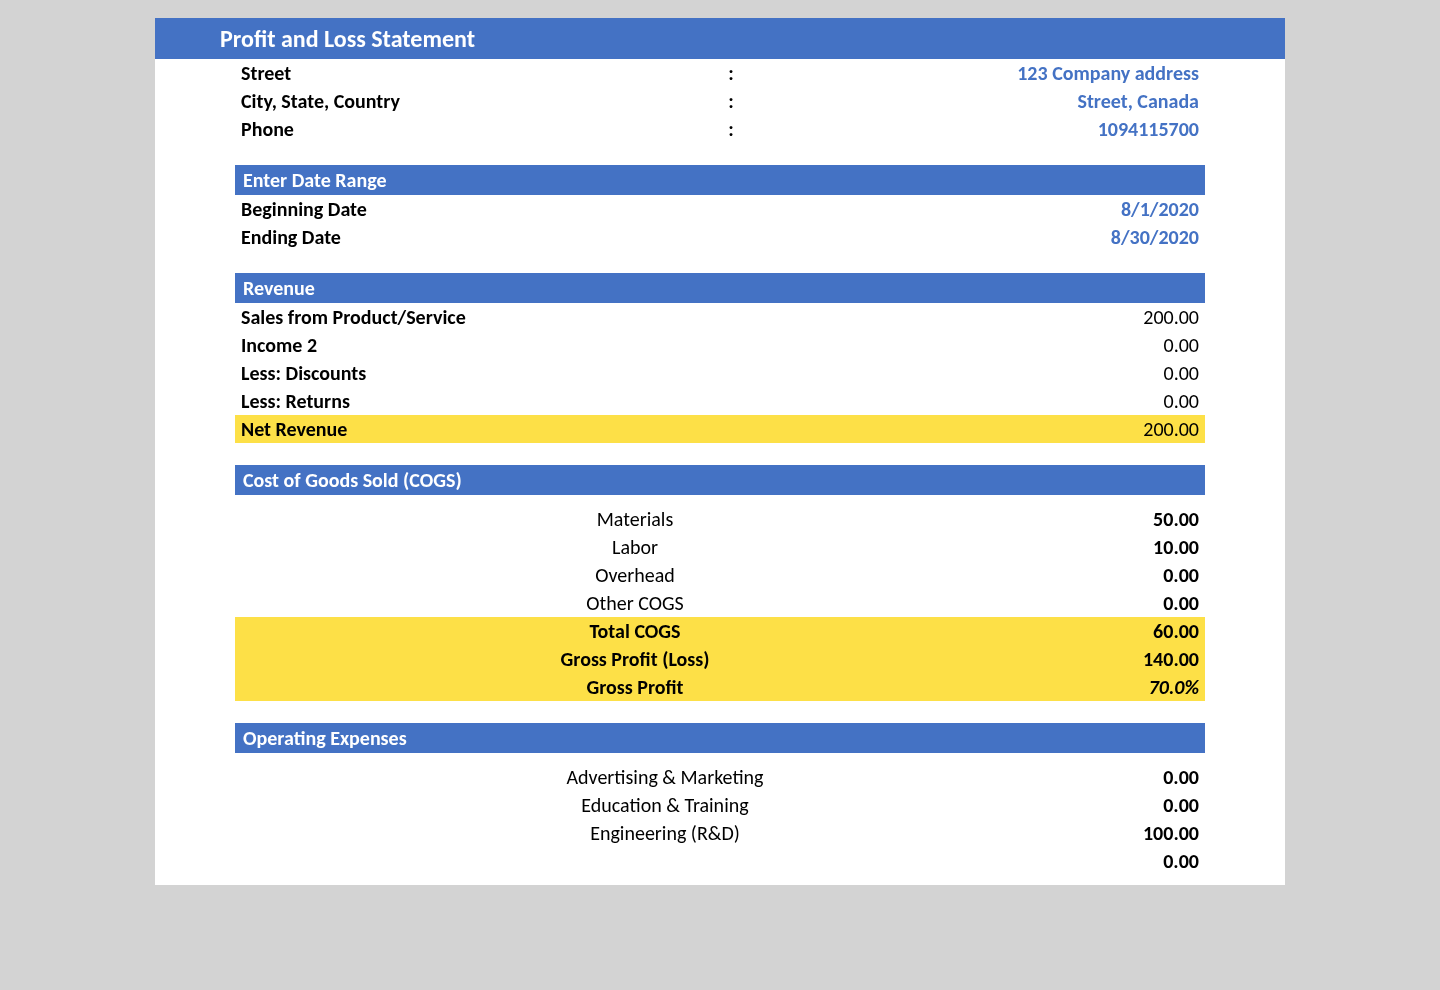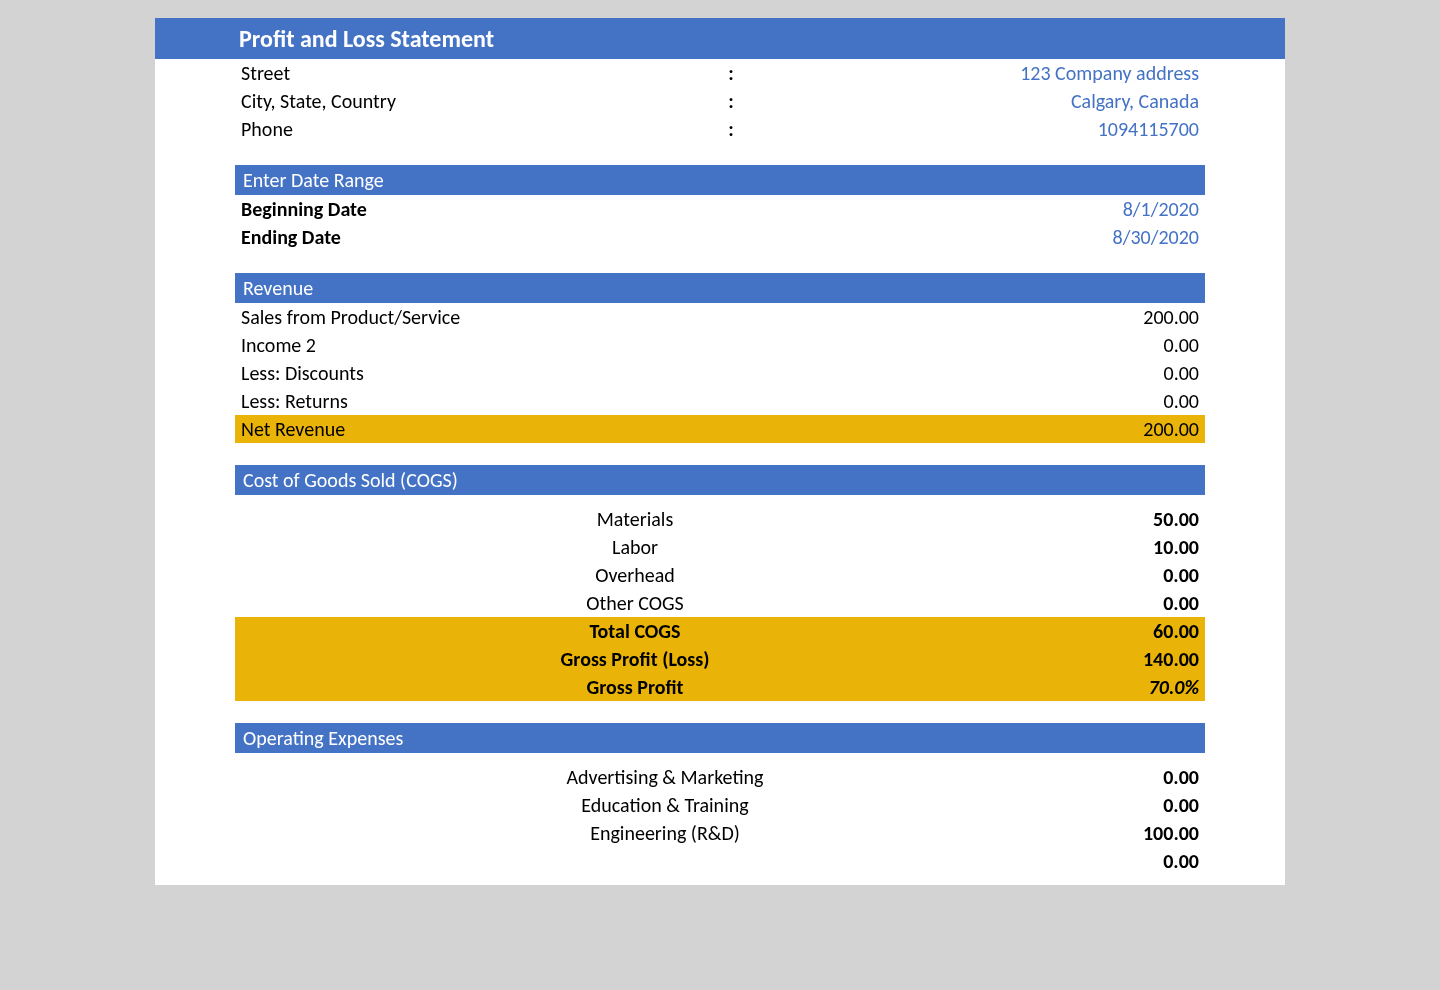--- a/index.html
+++ b/index.html
@@ -14,61 +14,61 @@
     width: 1130px;
     margin: 18px auto 0 auto;
     background: #fff;
     padding: 0 0 10px 0;
   }
   .title-bar {
     background: #4472c4;
     color: #fff;
     font-weight: bold;
     font-size: 24px;
-    padding: 6px 0 6px 84px;
+    padding: 6px 0 6px 65px;
   }
   .section-bar {
     background: #4472c4;
     color: #fff;
-    font-weight: normal;
+    font-weight: bold;
     font-size: 20px;
     padding: 3px 0 3px 8px;
     margin: 0 80px 0 80px;
   }
   .block {
     margin: 0 80px 0 80px;
   }
   .row {
     display: flex;
     align-items: baseline;
     padding: 2px 0;
   }
   .col-label {
     flex: 0 0 480px;
-    font-weight: normal;
+    font-weight: bold;
     padding-left: 6px;
   }
   .col-label-reg {
     flex: 0 0 480px;
     font-weight: bold;
     padding-left: 6px;
   }
   .col-sep {
     flex: 0 0 20px;
     text-align: center;
     font-weight: bold;
   }
   .col-value-right {
     flex: 1;
     text-align: right;
     padding-right: 6px;
   }
-  .blue-val { color: #4472c4; font-weight: 400;}
+  .blue-val { color: #4472c4; font-weight: 700;}
   .subtotal {
-    background: #eab308;
+    background: #fde047;
   }
   .row3 {
     display: flex;
     padding: 2px 0;
   }
   .c1 { flex: 0 0 300px; }
   .c2 { flex: 0 0 200px; text-align: center; padding-right: 30px;}
   .c3 { flex: 1; text-align: right; padding-right: 6px; font-weight: bold;}
   .bold { font-weight: bold; }
   .italic { font-style: italic; }
@@ -84,21 +84,21 @@
 
   <div class="block">
     <div class="row">
       <div class="col-label">Street</div>
       <div class="col-sep">:</div>
       <div class="col-value-right blue-val">123 Company address</div>
     </div>
     <div class="row">
       <div class="col-label">City, State, Country</div>
       <div class="col-sep">:</div>
-      <div class="col-value-right blue-val">Calgary, Canada</div>
+      <div class="col-value-right blue-val">Street, Canada</div>
     </div>
     <div class="row">
       <div class="col-label">Phone</div>
       <div class="col-sep">:</div>
       <div class="col-value-right blue-val">1094115700</div>
     </div>
   </div>
 
   <div class="spacer"></div>
 

